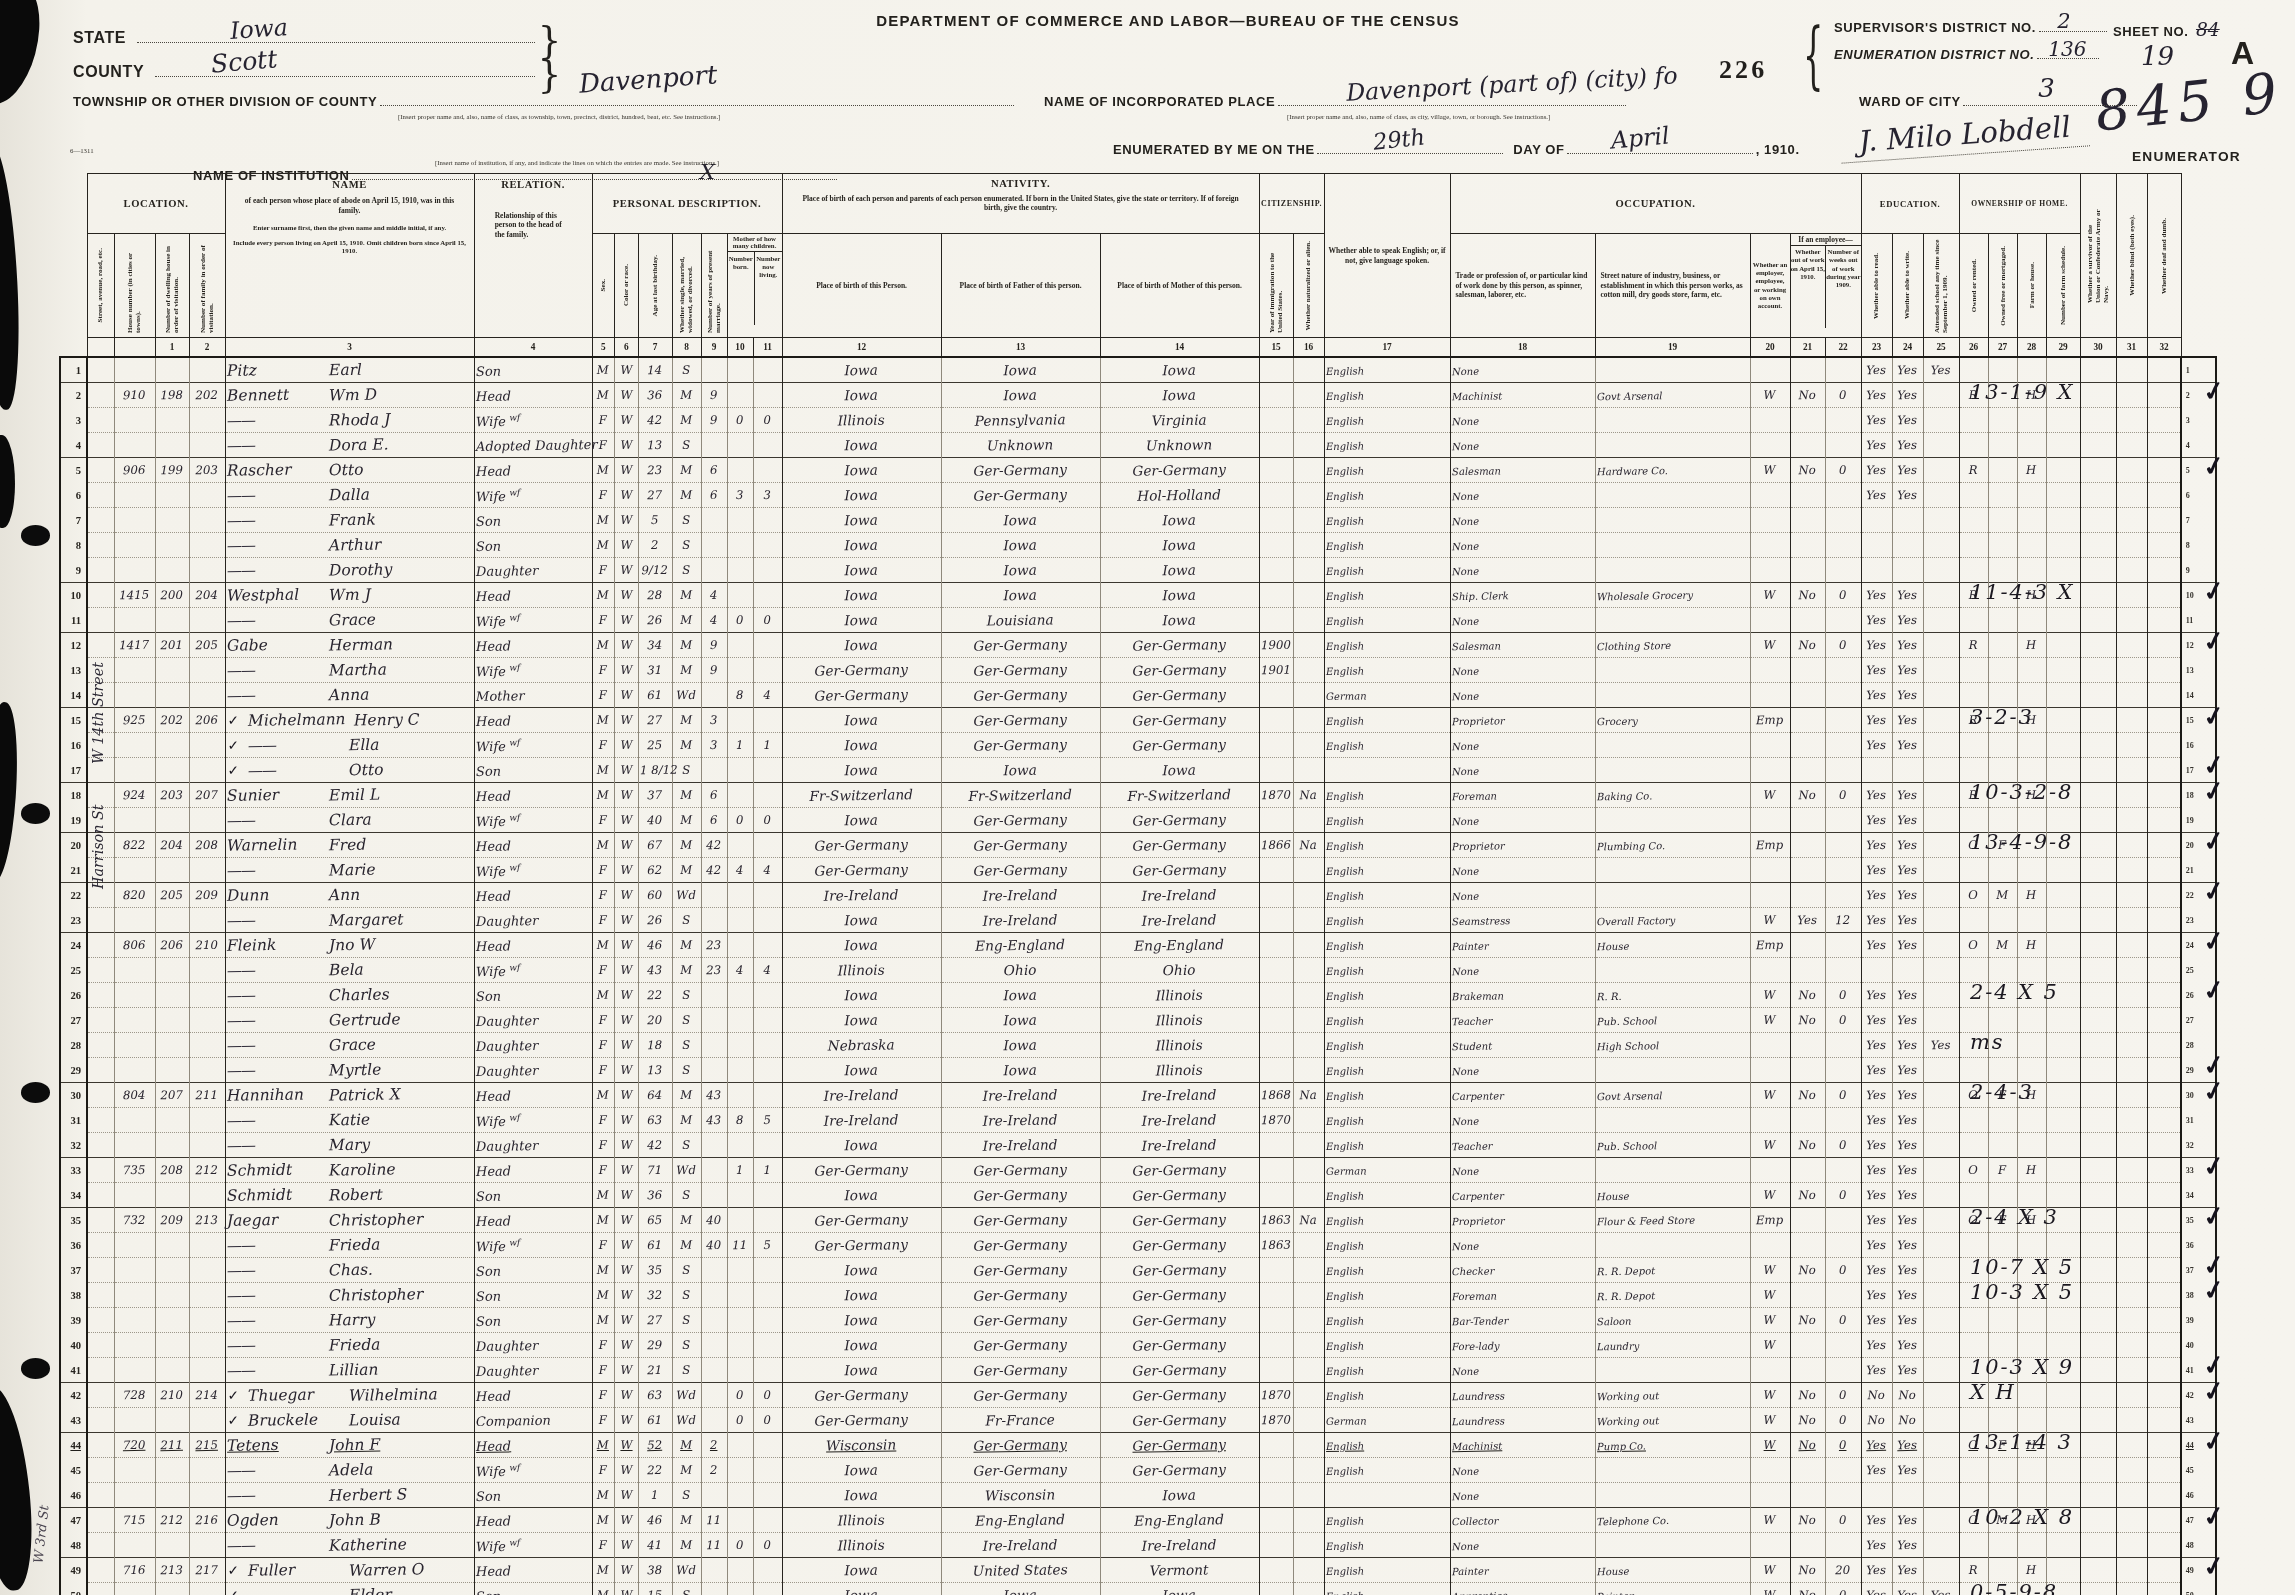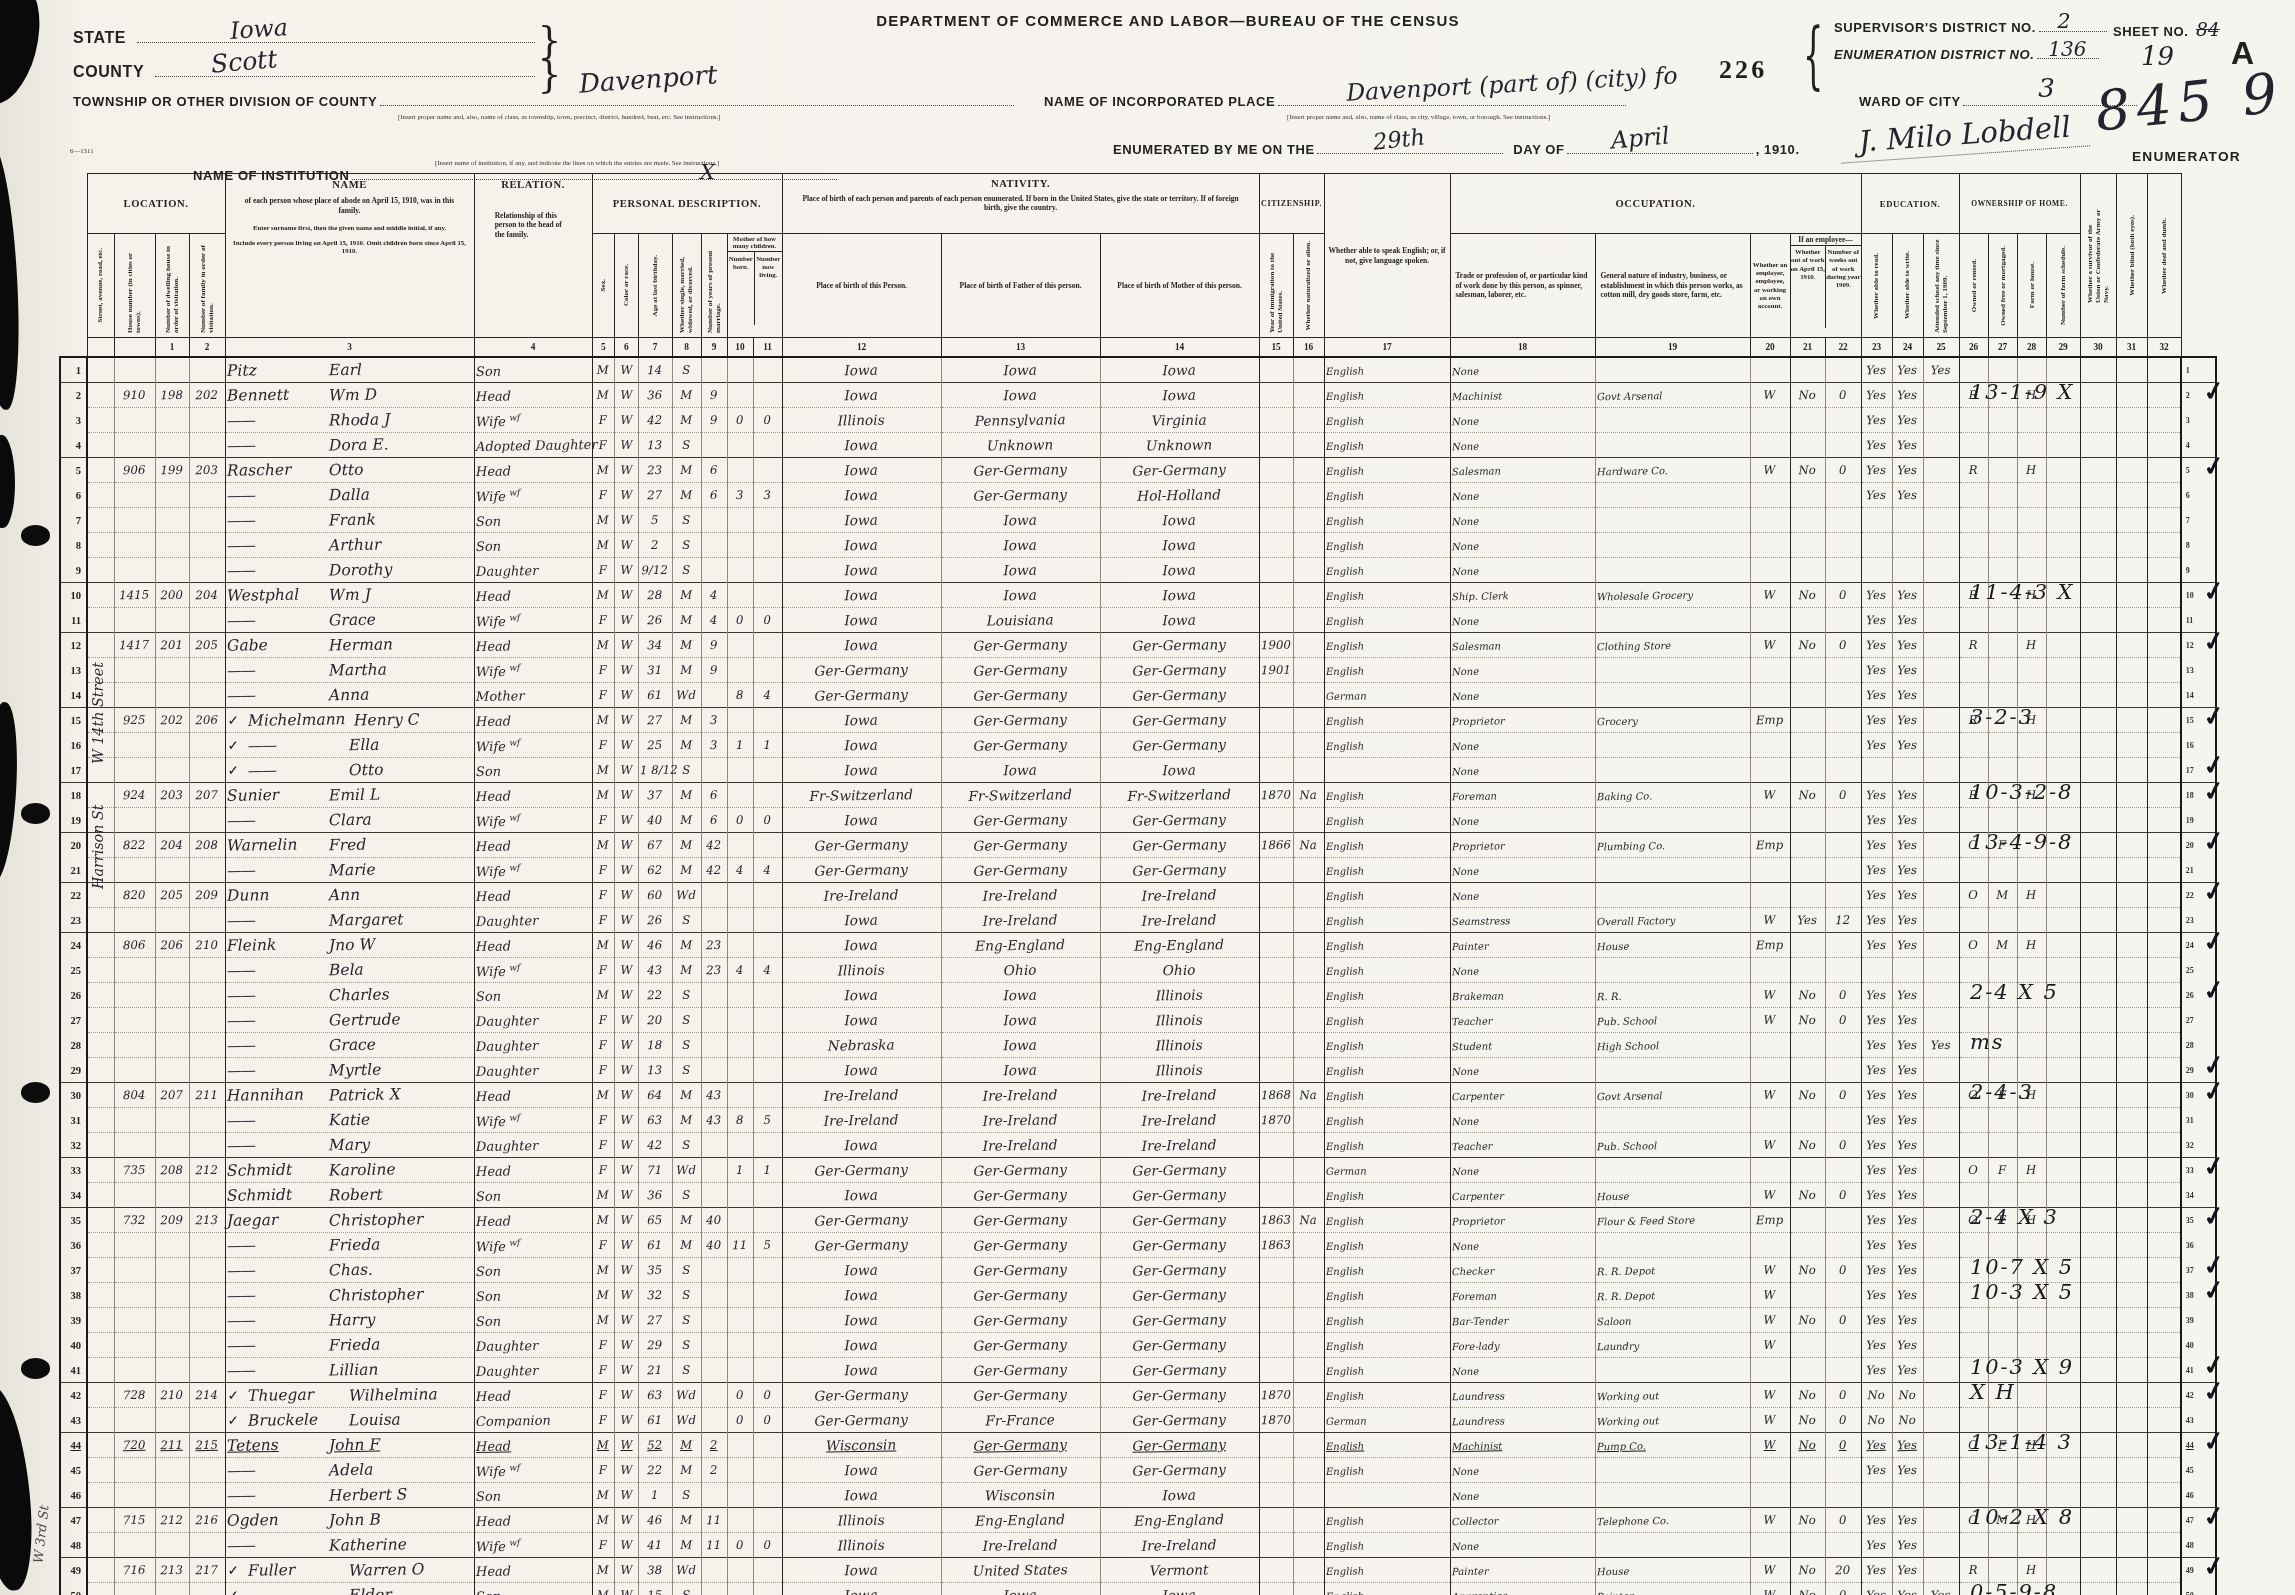--- a/index.html
+++ b/index.html
@@ -294,21 +294,21 @@
         <th class="vcell">
               <div class="vert">Year of immigration to the United States.</div>
             </th>
         <th class="vcell">
               <div class="vert">Whether naturalized or alien.</div>
             </th>
         <th style="vertical-align:middle;">
               <div class="h-note" style="text-align:left;padding:0 3.7px;">Trade or profession of, or particular kind of work done by this person, as spinner, salesman, laborer, etc.</div>
             </th>
         <th style="vertical-align:middle;">
-              <div class="h-note" style="text-align:left;padding:0 3.7px;">General nature of industry, business, or establishment in which this person works, as cotton mill, dry goods store, farm, etc.</div>
+              <div class="h-note" style="text-align:left;padding:0 3.7px;">Street nature of industry, business, or establishment in which this person works, as cotton mill, dry goods store, farm, etc.</div>
             </th>
         <th>
               <div class="h-note-sm">Whether an employer, employee, or working on own account.</div>
             </th>
         <th colspan="2" style="padding:0;vertical-align:top;">
           <div class="ifemp-top">If an employee—</div>
           <div class="split2" style="height:82px;">
             <div>Whether out of work on April 15, 1910.</div>
             <div>Number of weeks out of work during year 1909.</div>
           </div>

